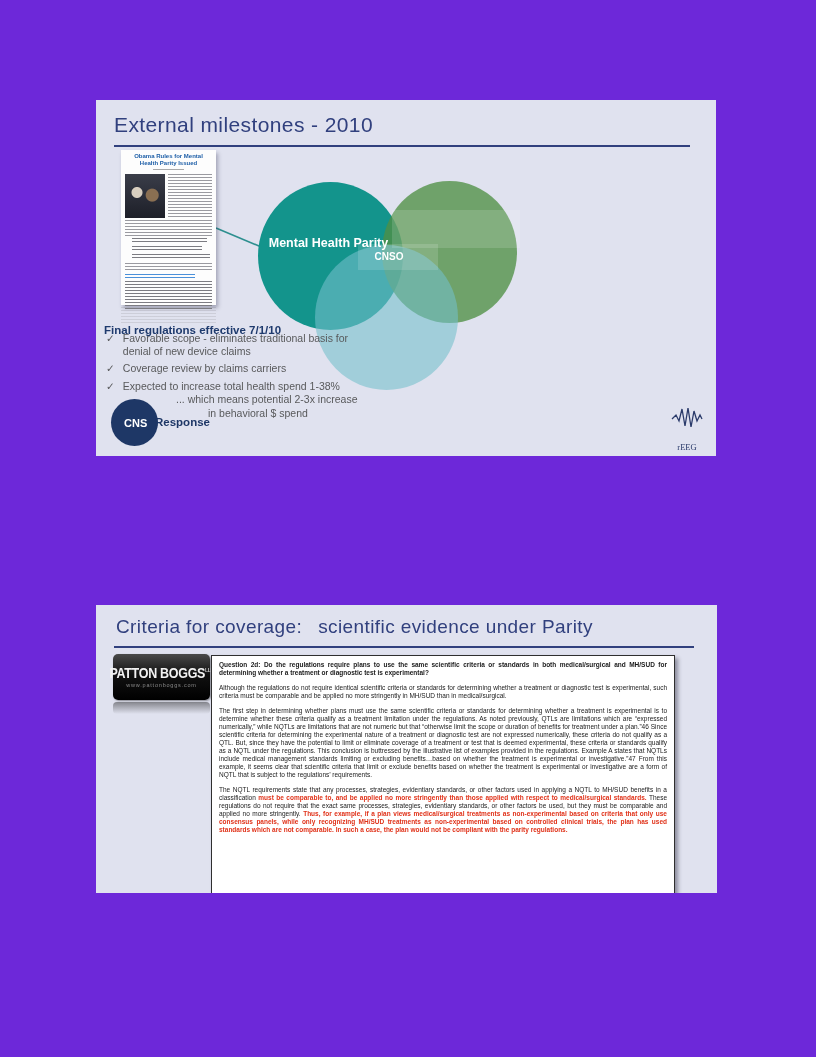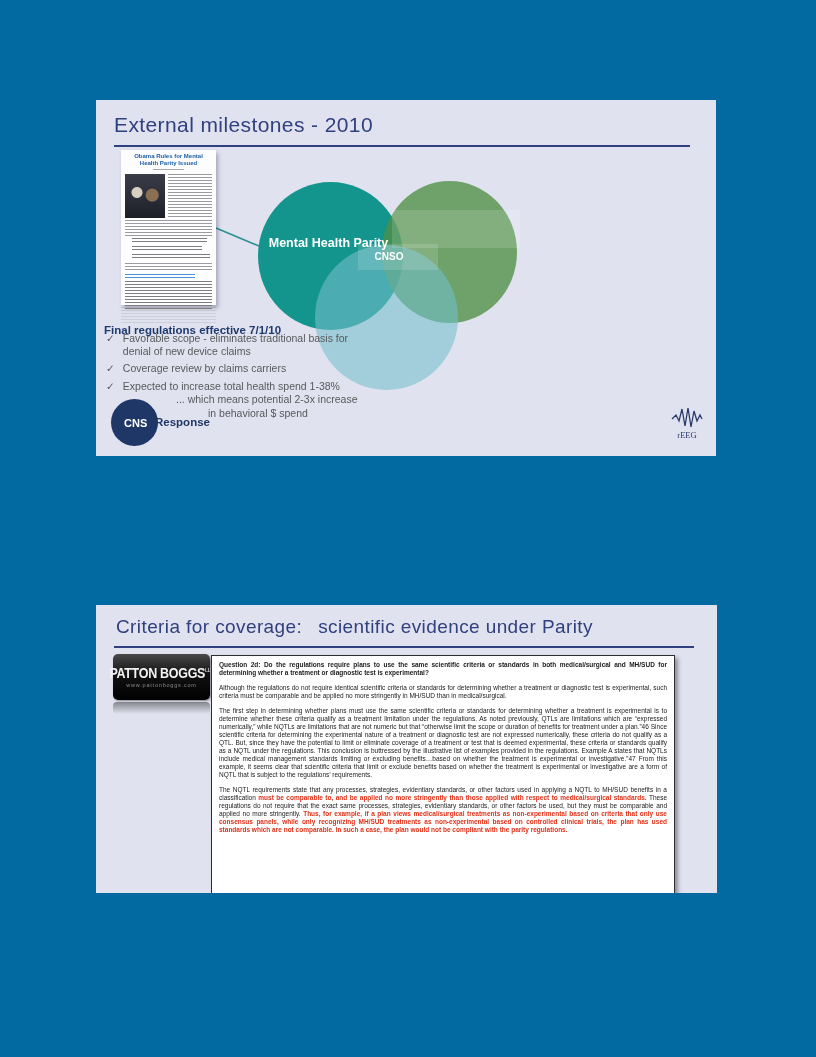--- a/index.html
+++ b/index.html
@@ -1,16 +1,16 @@
 <!DOCTYPE html>
 <html><head>
 <meta charset="utf-8">
 <style>
   html,body{margin:0;padding:0;background:#ffffff;}
-  .page{position:relative;width:816px;height:1057px;background:#0369a1;
+  .page{position:relative;width:816px;height:1057px;background:#6d28d9;
         font-family:"Liberation Sans",sans-serif;overflow:hidden;}
   .slide{position:absolute;background:#e0e2ef;overflow:hidden;}
   #slide1{left:96px;top:100px;width:620px;height:356px;}
   #slide2{left:96px;top:605px;width:621px;height:288px;}
 
   .slide-title{position:absolute;color:#31407e;font-weight:400;letter-spacing:.4px;}
   #slide1 .slide-title{left:18px;top:13px;font-size:21px;}
   #slide2 .slide-title{left:20px;top:11px;font-size:19px;}
   .title-gap{display:inline-block;width:16px;}
   .title-rule{position:absolute;background:#31407e;height:2px;}
@@ -63,21 +63,21 @@
   .cns-circle{position:absolute;left:15px;top:299px;width:47px;height:47px;border-radius:50%;
               background:#1e3766;z-index:7;}
   .cns-text{position:absolute;left:28px;top:317px;color:#ffffff;font-weight:bold;font-size:11px;z-index:8;}
   .cns-response{position:absolute;left:59px;top:316px;color:#1e3766;font-weight:bold;font-size:11.5px;z-index:8;}
 
   
   .reeg{position:absolute;width:34px;text-align:center;z-index:7;}
   #slide1 .reeg{left:574px;top:306px;}
   #slide2 .reeg{left:576px;top:300px;}
   .reeg svg{display:block;margin:0 auto;}
-  .reeg-label{font-family:"Liberation Serif",serif;font-size:8.5px;color:#2a3a6a;margin-top:0px;}
+  .reeg-label{font-family:"Liberation Serif",serif;font-size:8.5px;color:#2a3a6a;margin-top:12px;}
 
   
   .pb-logo{position:absolute;left:17px;top:49px;width:97px;height:46px;border-radius:5px;
            background:linear-gradient(#4a4a4a,#111 45%,#000);box-shadow:1px 1px 2px rgba(0,0,0,.4);
            display:flex;flex-direction:column;align-items:center;justify-content:center;}
   .pb-name{color:#f2f2f2;font-size:12.5px;font-weight:bold;letter-spacing:-.3px;
            transform:scaleY(1.15);white-space:nowrap;}
   .pb-llp{font-size:5px;vertical-align:super;color:#cccccc;}
   .pb-url{color:#8a8a8a;font-size:5.5px;letter-spacing:.8px;margin-top:2px;}
   .pb-reflect{position:absolute;left:17px;top:97px;width:97px;height:12px;border-radius:4px;

